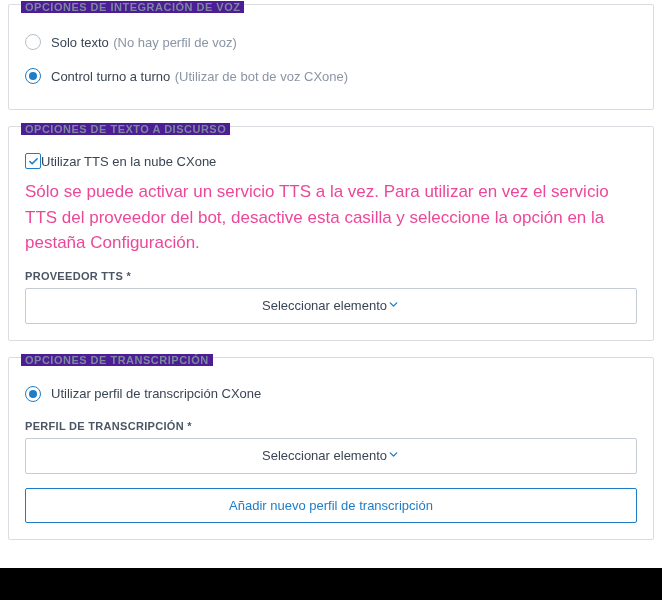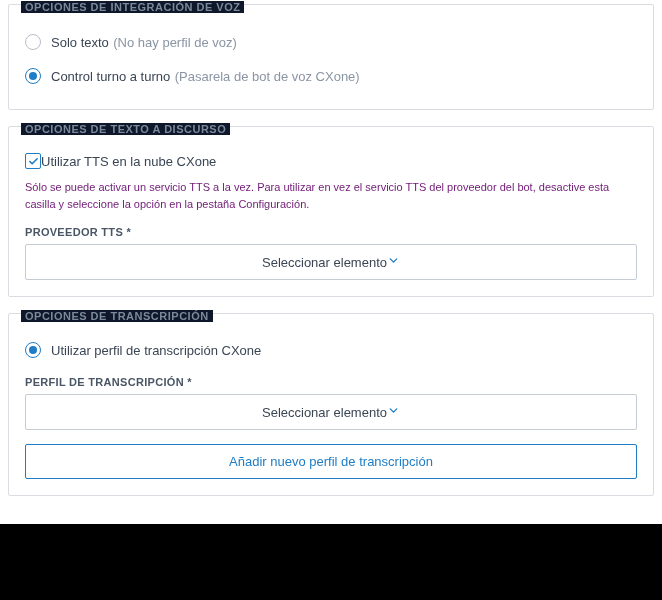--- a/index.html
+++ b/index.html
@@ -22,21 +22,21 @@
       margin-bottom: 16px;
       position: relative;
       background: #fff;
     }
     .section-title {
       color: #7b8a9b;
       font-size: 11px;
       font-weight: 600;
       letter-spacing: 0.5px;
       text-transform: uppercase;
-      background: #0f172a;
+      background: #4c1d95;
       display: inline-block;
       padding: 0 4px;
       position: relative;
       top: -8px;
       left: -4px;
     }
     .section-body {
       margin-top: 2px;
     }
     .radio-row {
@@ -95,22 +95,22 @@
     }
     .checkbox svg {
       width: 11px;
       height: 11px;
     }
     .checkbox-label {
       color: #3a4554;
       font-size: 13px;
     }
     .help-text {
-      color: #701a75;
-      font-size: 11px;
+      color: #ec4899;
+      font-size: 17px;
       line-height: 1.5;
       margin-bottom: 14px;
     }
     .field-label {
       color: #4a5665;
       font-size: 11px;
       font-weight: 700;
       letter-spacing: 0.3px;
       margin-bottom: 6px;
       display: block;
@@ -165,21 +165,21 @@
         <span>
           <span class="radio-label">Solo texto</span>
           <span class="radio-hint">(No hay perfil de voz)</span>
         </span>
       </div>
 
       <div class="radio-row">
         <span class="radio checked"></span>
         <span>
           <span class="radio-label">Control turno a turno</span>
-          <span class="radio-hint">(Pasarela de bot de voz CXone)</span>
+          <span class="radio-hint">(Utilizar de bot de voz CXone)</span>
         </span>
       </div>
 
     </div>
   </div>
 
   <div class="section">
     <span class="section-title">OPCIONES DE TEXTO A DISCURSO</span>
     <div class="section-body">
 

